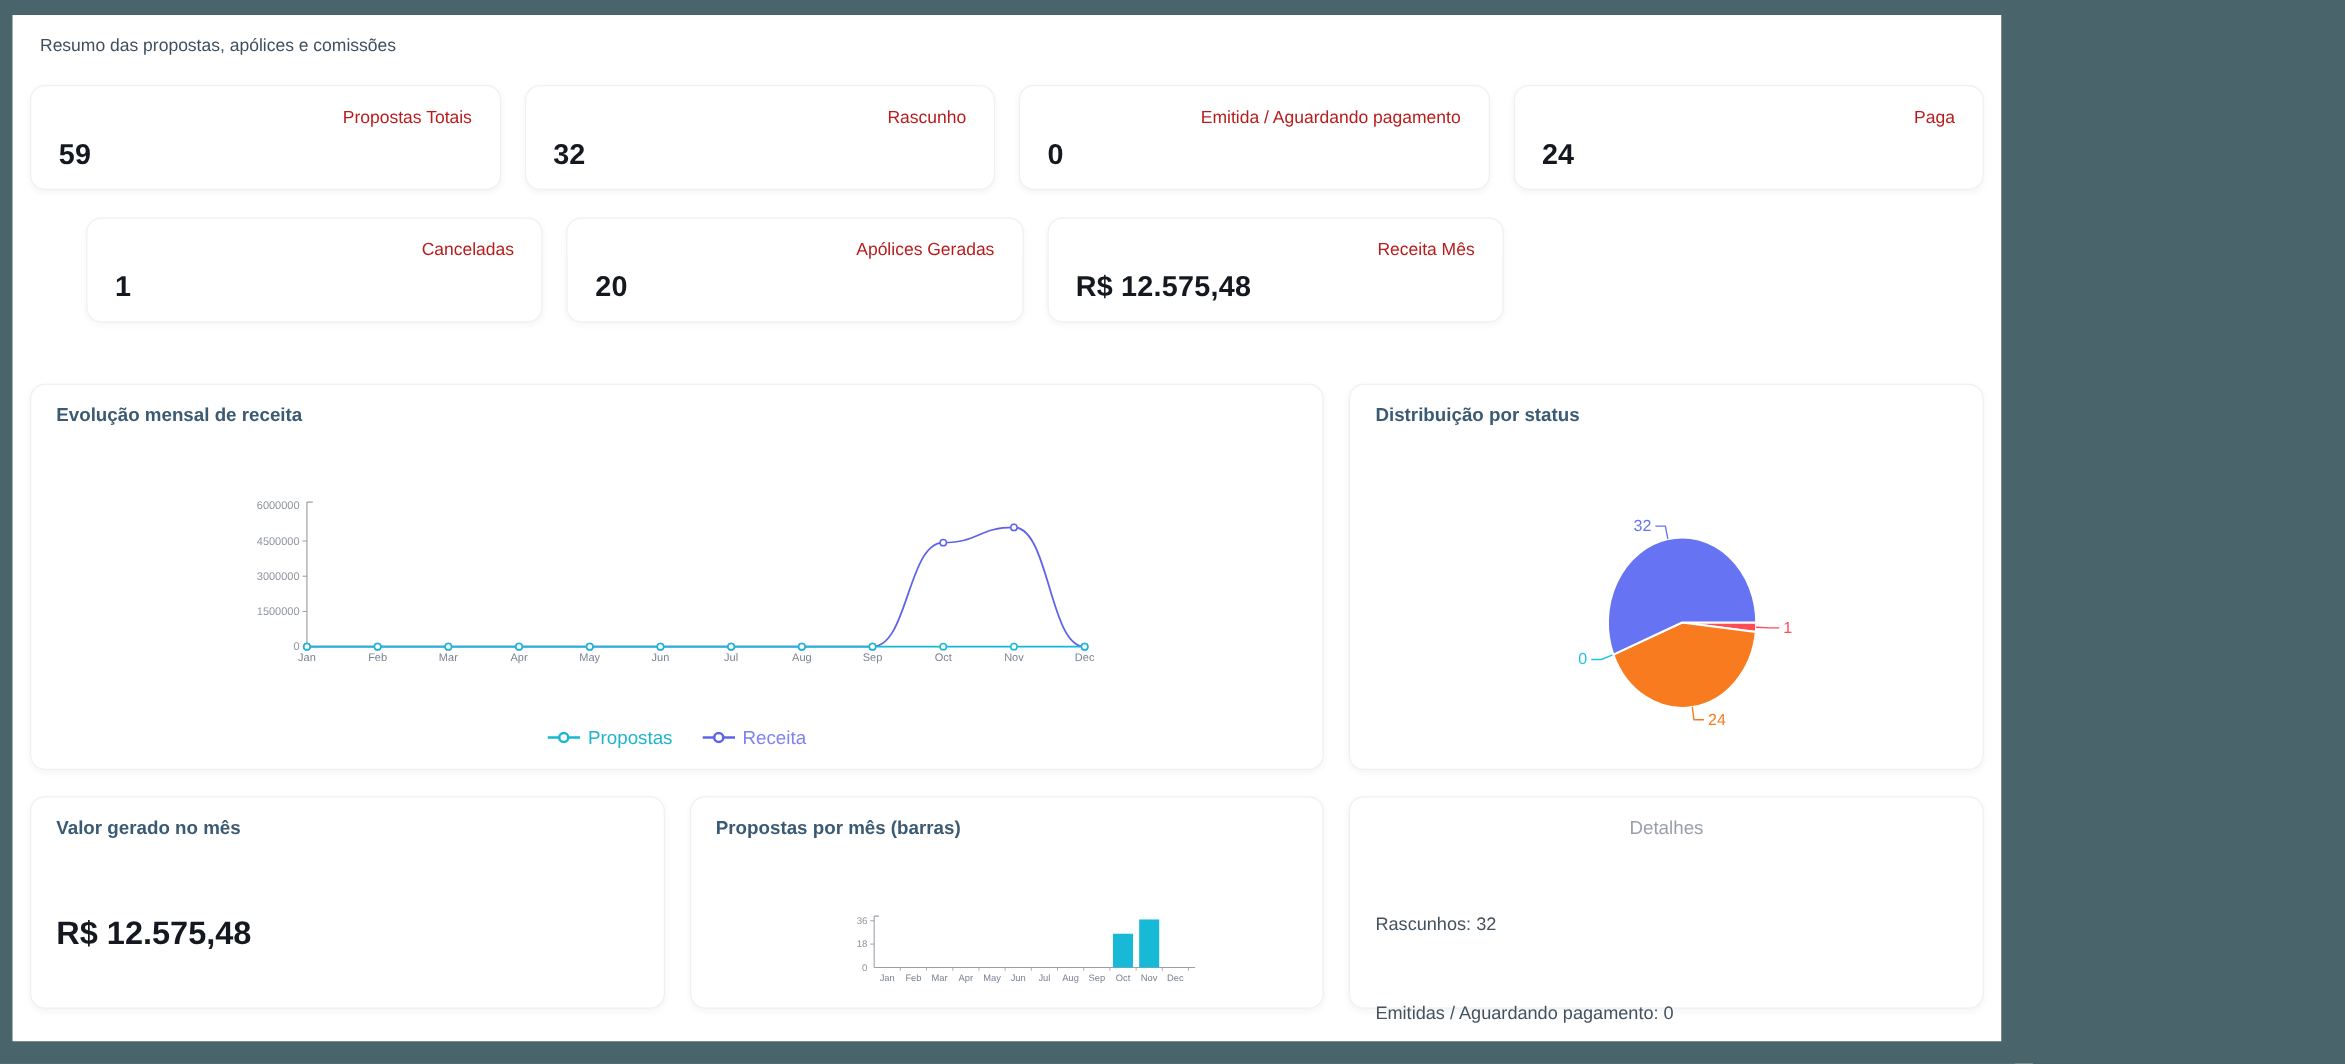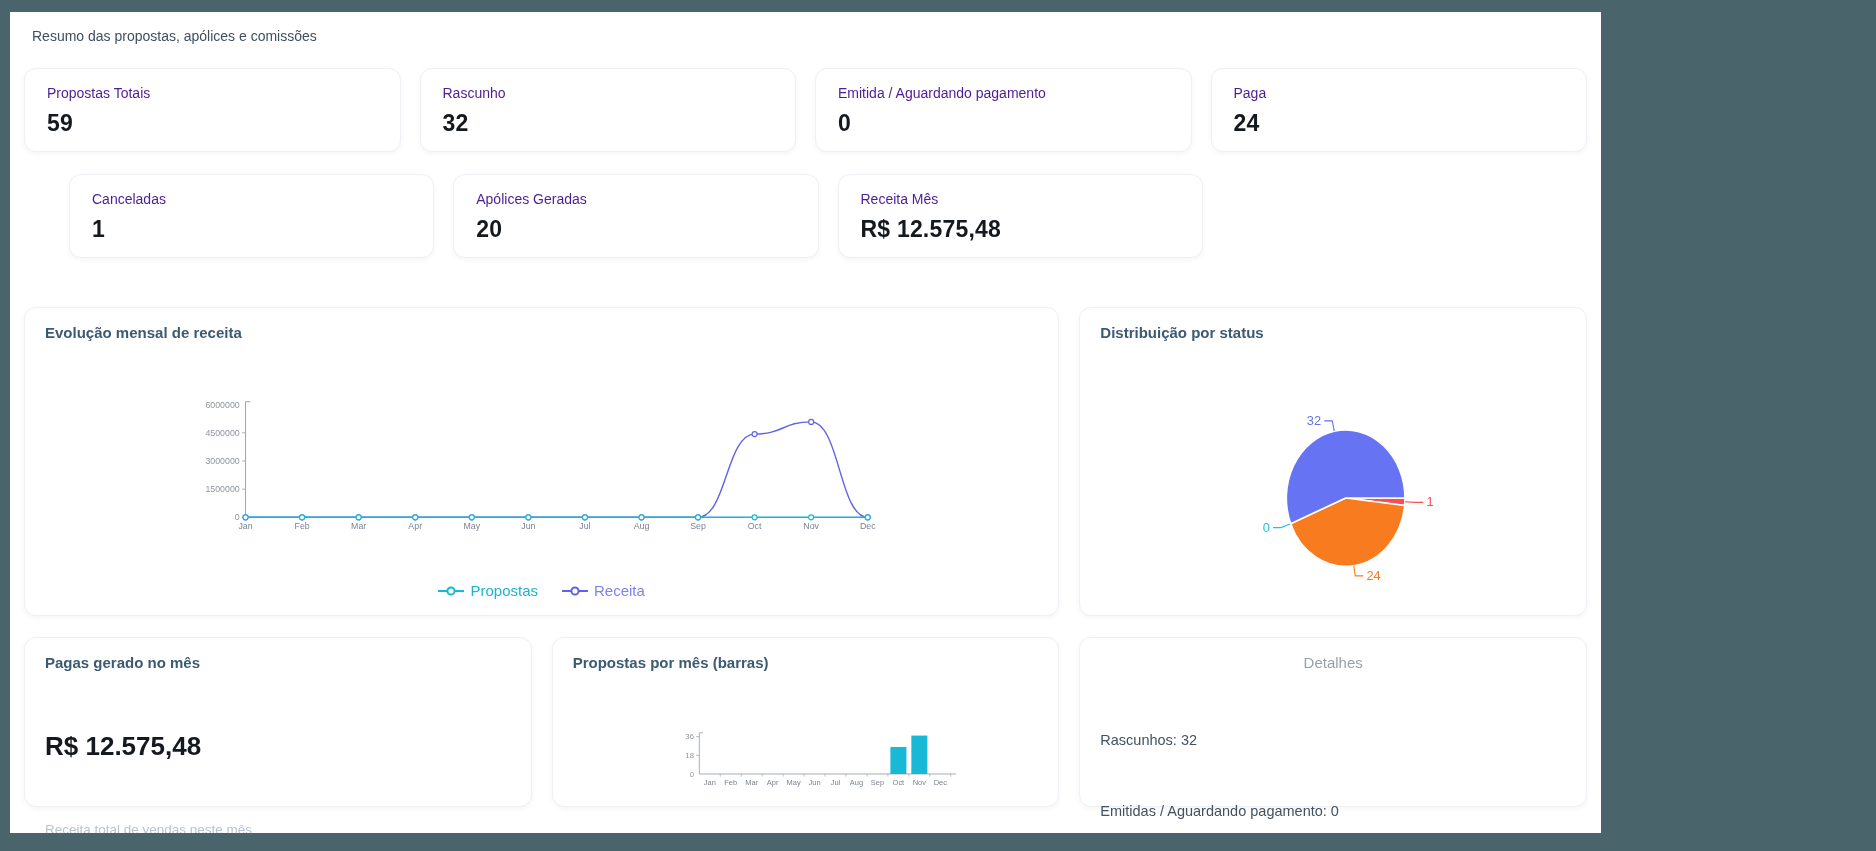--- a/index.html
+++ b/index.html
@@ -5,21 +5,21 @@
   html,body{margin:0;padding:0;}
   body{background:#4a646b;font-family:"Liberation Sans",sans-serif;}
   .page{position:relative;width:1612px;height:851px;background:#4a646b;overflow:hidden;}
   .content{position:absolute;left:10px;top:12px;right:11px;bottom:18px;background:#ffffff;padding:2px 14px;box-sizing:border-box;overflow:hidden;}
   .page-title{margin:14px 0 24px 8px;font-size:14px;color:#3e4f5e;}
   .cards4{display:grid;grid-template-columns:repeat(4,1fr);gap:19px;}
   .row1{margin-bottom:22px;}
   .row2{margin-bottom:49px;padding-left:45px;}
   .card{background:#fff;border:1px solid #edf0f4;border-radius:12px;box-shadow:0 2px 5px rgba(33,50,66,0.05);box-sizing:border-box;}
   .stat{height:84px;padding:16px 22px;}
-  .stat .lbl{font-size:14px;color:#4c1d95;margin-bottom:9px;}
+  .stat .lbl{font-size:14px;color:#b91c1c;margin-bottom:9px;text-align:right;}
   .stat .val{font-size:23px;font-weight:800;color:#14191f;letter-spacing:.2px;}
   .charts-grid{display:grid;grid-template-columns:1fr 1fr 1fr;grid-template-rows:309px 170px;gap:21px 20px;}
   .chart-card{padding:16px 20px;display:flex;flex-direction:column;gap:48px;}
   .line-card{grid-column:1/3;}
   .chart-title{font-size:15px;font-weight:700;color:#3b5a73;margin-bottom:8px;}
   .chart-body{flex:1 1 auto;min-height:0;}
   .chart-body svg{display:block;width:100%;height:100%;}
   .legend{display:flex;justify-content:center;align-items:flex-start;gap:24px;margin-top:2px;font-size:15px;}
   .legend-item{display:flex;align-items:center;gap:6px;}
   .valor-title{font-size:15px;font-weight:700;color:#3b5a73;}
@@ -161,23 +161,22 @@
               <polyline points="225.4,158.0 213.4,162.9 203.4,162.9" fill="none" stroke="#25c0e8" stroke-width="1.4"></polyline>
               <text x="199.39501615231225" y="167.8783184508879" text-anchor="end" font-size="16" fill="#25c0e8">0</text>
               <path d="M294,126 L225.4,158.0 A74,85 0 1 1 368.0,126.0 Z" fill="#6673f2" stroke="#fff" stroke-width="2"></path>
               <polyline points="279.8,42.6 277.3,29.8 267.3,29.8" fill="none" stroke="#6673f2" stroke-width="1.4"></polyline>
               <text x="263.32117502263475" y="34.817753661263055" text-anchor="end" font-size="16" fill="#6673f2">32</text>
             </svg>
           </div>
       </div>
 
       <div class="card chart-card">
-        <div class="valor-title">Pagas gerado no mês</div>
+        <div class="valor-title">Valor gerado no mês</div>
         <div class="valor-value">R$ 12.575,48</div>
-        <div class="valor-sub">Receita total de vendas neste mês</div>
       </div>
 
       <div class="card chart-card">
         <div class="chart-title">Propostas por mês (barras)</div>
         <div class="chart-body">
             <svg viewBox="0 0 563 118" preserveAspectRatio="xMidYMid meet">
               <line x1="82" y1="11" x2="82" y2="88" stroke="#9aa0a6" stroke-width="1.6"></line>
               <line x1="82" y1="11" x2="89" y2="11" stroke="#9aa0a6" stroke-width="1.6"></line>
               <text x="72" y="93" text-anchor="end" font-size="14.5" fill="#8f959d">0</text>
               <line x1="76" y1="53" x2="82" y2="53" stroke="#9aa0a6" stroke-width="1.4"></line>

